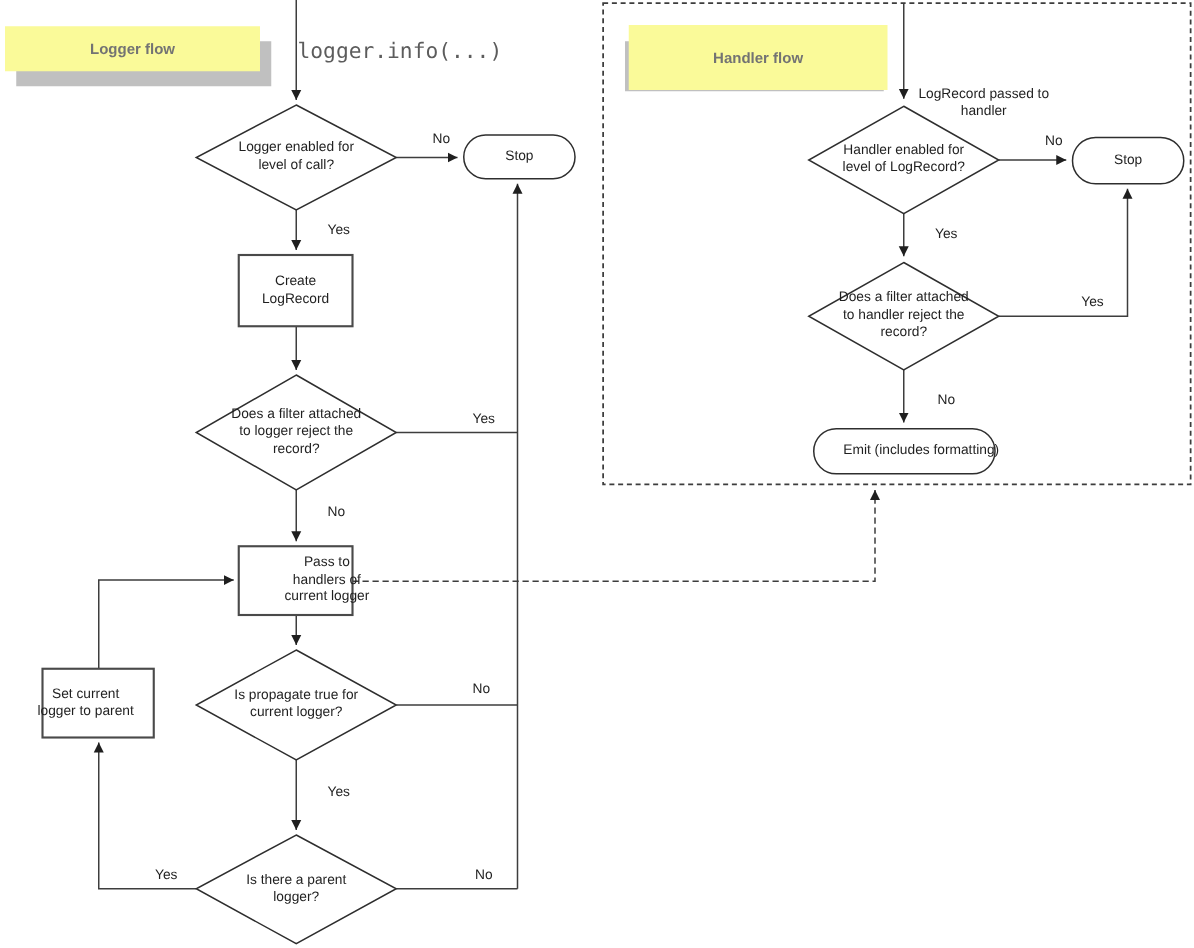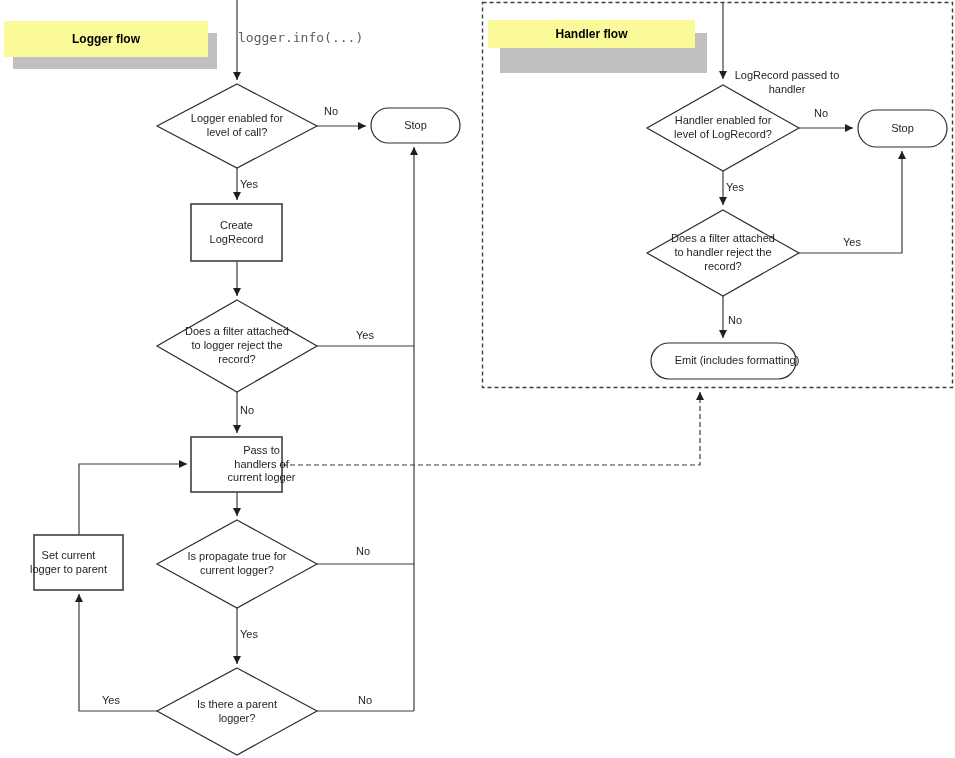--- a/index.html
+++ b/index.html
@@ -12,29 +12,29 @@
   svg { position:absolute; left:0; top:0; }
   .wire   { stroke:var(--line, #3d3d3d); stroke-width:1.2; fill:none; }
   .wire-dashed { stroke:var(--line, #3d3d3d); stroke-width:1.2; fill:none; stroke-dasharray:5 3; }
   .boundary { stroke:var(--line, #3d3d3d); stroke-width:1.4; fill:none; stroke-dasharray:4 3; }
   .shape  { fill:#ffffff; stroke:#2e2e2e; stroke-width:1.2; }
   .proc   { fill:#ffffff; stroke:#4a4a4a; stroke-width:1.7; }
   .t {
     position:absolute; display:flex; align-items:center; justify-content:center;
     text-align:center; white-space:pre-line; font-size:11px; line-height:1.25;
   }
-  .edge-label { position:absolute; font-size:11px; white-space:nowrap; }
+  .edge-label { position:absolute; font-size:11px; white-space:nowrap;margin-left:22px; }
   .note { position:absolute; text-align:center; font-size:11px; line-height:1.3; white-space:pre-line; }
   .code-line {
-    font-family:"DejaVu Sans Mono", monospace; font-size:13px;
+    font-family:"DejaVu Sans Mono", monospace; font-size:17px;
     color:var(--code-text, #5c5c5c); white-space:nowrap;text-align:center;
   }
   .flow-label {
     position:absolute; display:flex; align-items:center; justify-content:center;
-    background:var(--label-bg, #fafa99); font-weight:bold; font-size:12px; color:#000000;
+    background:var(--label-bg, #fafa99); font-weight:bold; font-size:12px; color:#737373;
   }
   .flow-label-shadow { position:absolute; background:var(--label-shadow, #c0c0c0); }
 </style>
 </head>
 <body>
 
 <div id="canvas">
 
   <svg width="955" height="758" viewBox="0 0 955 758">
     <defs>
@@ -78,21 +78,21 @@
     <polygon class="shape" points="723,85 799,128 723,171 647,128"></polygon>
     <rect class="shape" x="858" y="110" width="89" height="37" rx="18.5"></rect>
     <polygon class="shape" points="723,210 799,253 723,296 647,253"></polygon>
     <rect class="shape" x="651" y="343" width="145" height="36" rx="18"></rect>
   </svg>
 
   <div class="flow-label-shadow" style="left:13px; top:33px; width:204px; height:36px;"></div>
   <div class="flow-label" style="left:4px; top:21px; width:204px; height:36px;">Logger flow</div>
 
   <div class="flow-label-shadow" style="left:500px; top:33px; width:207px; height:40px;"></div>
-  <div class="flow-label" style="left:488px; top:20px; width:207px; height:28px;text-align:center;">Handler flow</div>
+  <div class="flow-label" style="left:503px; top:20px; width:207px; height:52px;text-align:center;">Handler flow</div>
 
   <div class="note" style="left:238px; top:16px; width:124px;">
     <div class="code-line">logger.info(...)</div>
   </div>
 
   <div class="t" style="left:157px; top:84px;  width:160px; height:84px;">Logger enabled for
 level of call?</div>
   <div class="t" style="left:371px; top:108px; width:89px;  height:35px;">Stop</div>
   <div class="t" style="left:191px; top:204px; width:91px;  height:57px;">Create
 LogRecord</div>

